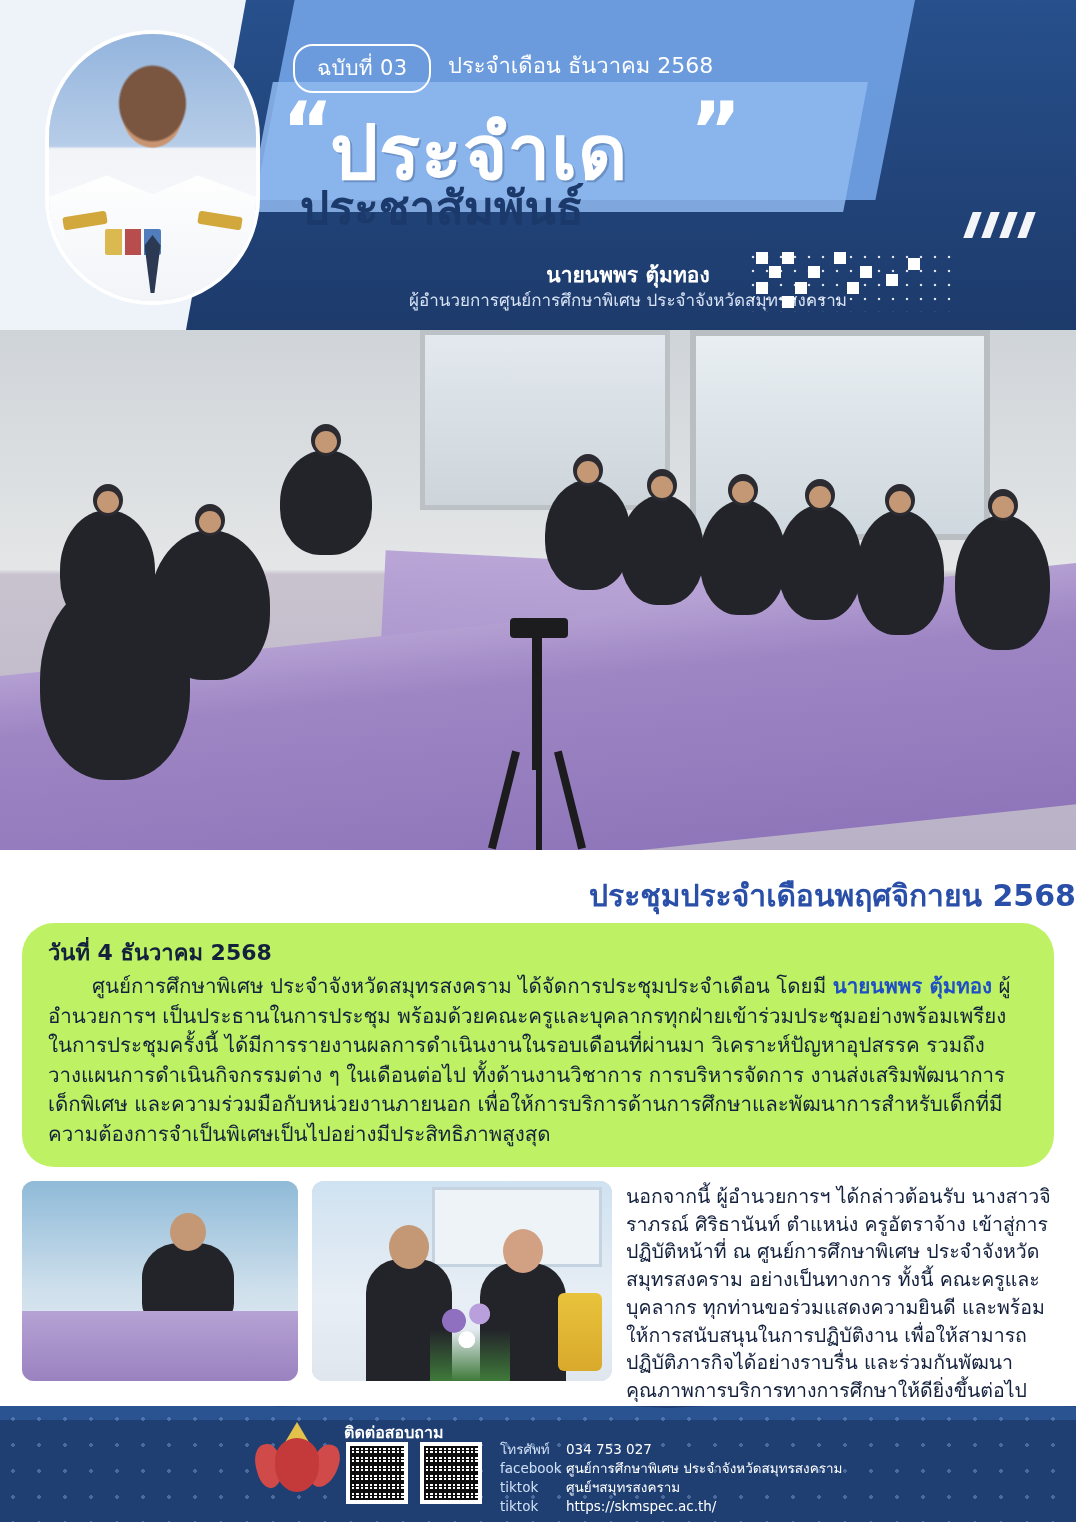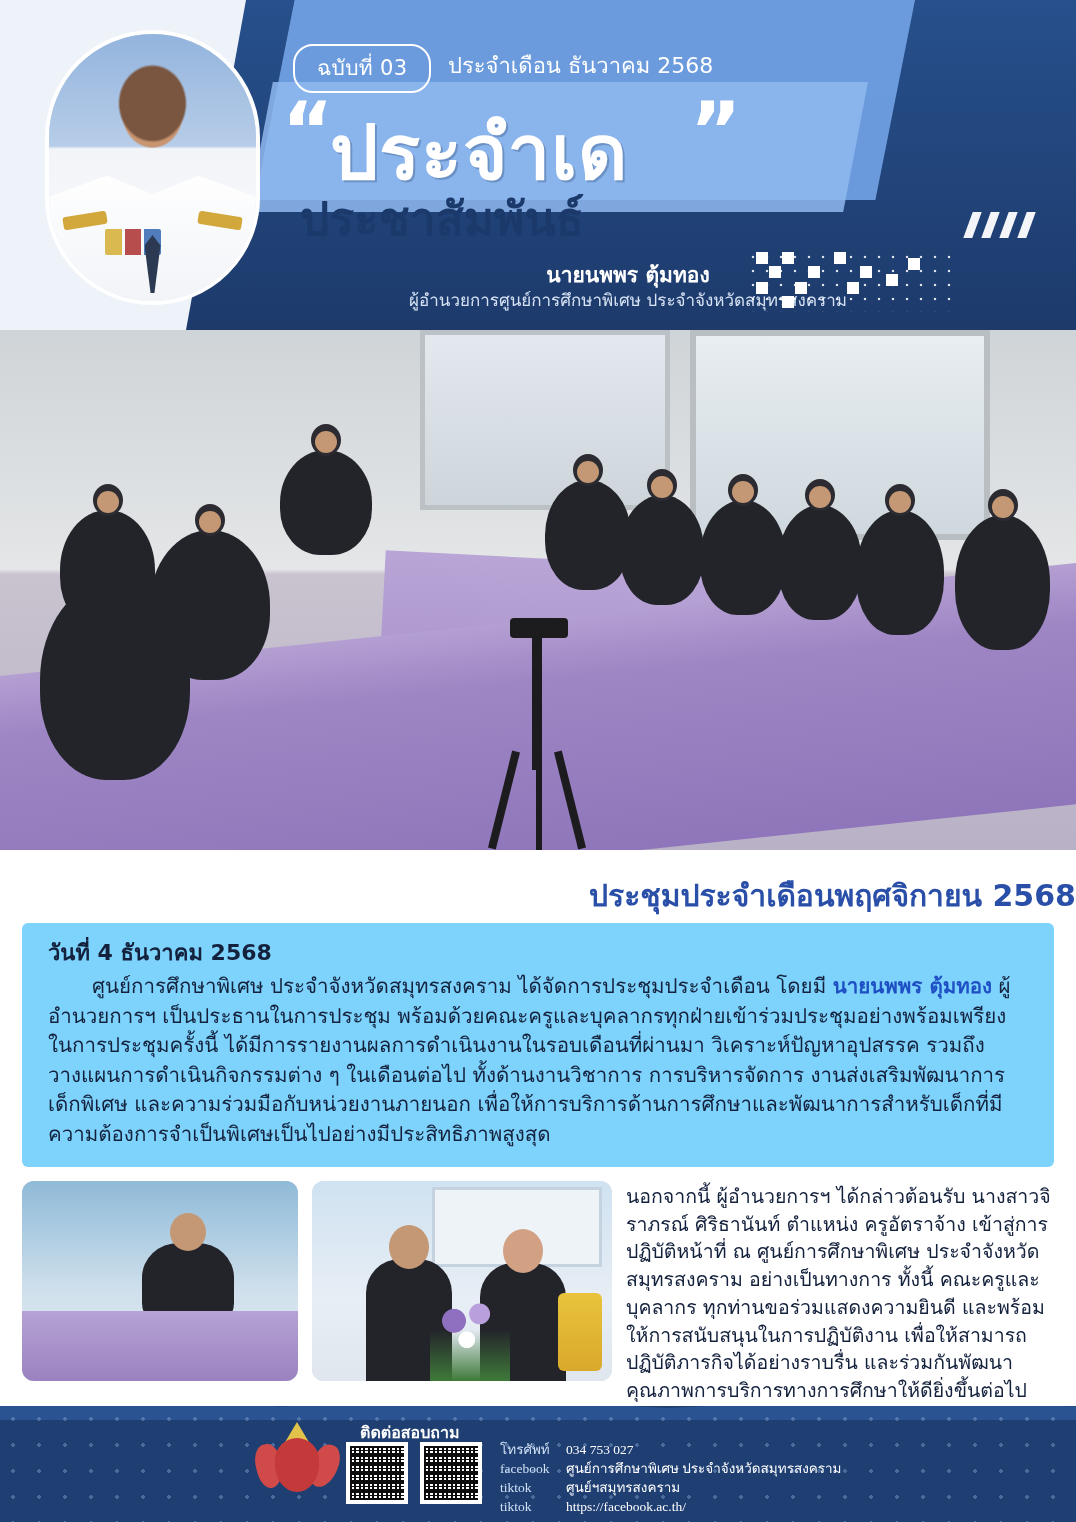--- a/index.html
+++ b/index.html
@@ -102,21 +102,21 @@
     letter-spacing: 1px;
     text-shadow: 2px 2px 0 rgba(20,40,80,.25);
   }
   .quote-l, .quote-r {
     position: absolute; color: #ffffff; font-size: 78px; font-weight: bold;
     line-height: .8;
   }
   .quote-l { left: 282px; top: 100px; }
   .quote-r { left: 690px; top: 100px; }
   .title-sub {
-    position: absolute; left: 300px; top: 182px;
+    position: absolute; left: 300px; top: 171px;
     font-size: 46px; font-weight: bold; color: #1b3a6b;
   }
   .person-name {
     position: absolute; left: 0; right: 0; top: 258px;
     text-align: center; color: #ffffff; font-size: 21px; font-weight: bold;
     padding-left: 180px;
   }
   .person-role {
     position: absolute; left: 0; right: 0; top: 286px;
     text-align: center; color: #d7e3f4; font-size: 17px;
@@ -195,21 +195,21 @@
   .tripod i { position: absolute; background: #1c1c1f; }
 
   
   .article-wrap { position: relative; width: 1076px; padding: 10px 0 0; }
   .article-title {
     text-align: right; color: #2a4fa8; font-size: 30px; font-weight: bold;
     margin: 12px 0 4px;
   }
   .article-card {
     margin: 0 22px; padding: 8px 26px 18px;
-    background: #7dd3fc; border-radius: 6px;
+    background: #bef264; border-radius: 32px;
     color: #14213d;
   }
   .article-date { font-size: 22px; font-weight: bold; color: #14213d; margin: 4px 0 2px; }
   .article-p { font-size: 20.5px; line-height: 1.44; text-indent: 44px; margin: 0; }
   .hl { color: #1f4fc4; font-weight: bold; }
 
   
   .bottom { position: relative; width: 1076px; margin-top: 14px; padding: 0 22px; display: flex; gap: 14px; }
   .photo-small {
     position: relative; width: 276px; height: 200px; border-radius: 12px; overflow: hidden;
@@ -267,37 +267,37 @@
     border-radius: 50% 40% 60% 40%;
   }
   .garuda .wing-l { left: -2px; transform: rotate(-16deg); }
   .garuda .wing-r { right: -2px; transform: rotate(16deg); }
   .garuda .crown {
     position: absolute; left: 50%; top: 0; transform: translateX(-50%);
     width: 26px; height: 22px; background: #e2c24a;
     clip-path: polygon(50% 0, 100% 100%, 0 100%);
   }
   .contact-title {
-    position: absolute; left: 360px; top: 14px; color: #ffffff; font-size: 16px; font-weight: bold;
+    position: absolute; left: 344px; top: 14px; color: #ffffff; font-size: 16px; font-weight: bold;
   }
   .qr {
     position: absolute; top: 36px; width: 62px; height: 62px; background: #ffffff; padding: 4px;
   }
   .qr.one { left: 346px; }
   .qr.two { left: 420px; }
   .qr-inner {
     width: 100%; height: 100%;
     background-image:
       linear-gradient(90deg,#0d0d0d 25%, transparent 25% 50%, #0d0d0d 50% 62%, transparent 62%),
       linear-gradient(180deg,#0d0d0d 18%, transparent 18% 42%, #0d0d0d 42% 55%, transparent 55% 78%, #0d0d0d 78%);
     background-size: 9px 9px, 9px 9px;
   }
   .contact-table {
     position: absolute; left: 500px; top: 34px;
-    font-size: 13.5px; color: #ffffff; line-height: 1.42; font-family: Liberation Serif, serif;
+    font-size: 13.5px; color: #ffffff; line-height: 1.42;
   }
   .contact-table .row { display: flex; }
   .contact-table .lbl { width: 66px; color: #cfe0f5; }
   .contact-table .val { color: #ffffff; }
 </style>
 </head>
 <body>
 
 <div class="header">
   <div class="header-bg-light"></div>
@@ -428,16 +428,16 @@
     <div class="row">
       <div class="lbl">facebook</div>
       <div class="val">ศูนย์การศึกษาพิเศษ ประจำจังหวัดสมุทรสงคราม</div>
     </div>
     <div class="row">
       <div class="lbl">tiktok</div>
       <div class="val">ศูนย์ฯสมุทรสงคราม</div>
     </div>
     <div class="row">
       <div class="lbl">tiktok</div>
-      <div class="val">https://facebook.ac.th/</div>
+      <div class="val">https://skmspec.ac.th/</div>
     </div>
   </div>
 </div>
 
 </body></html>

